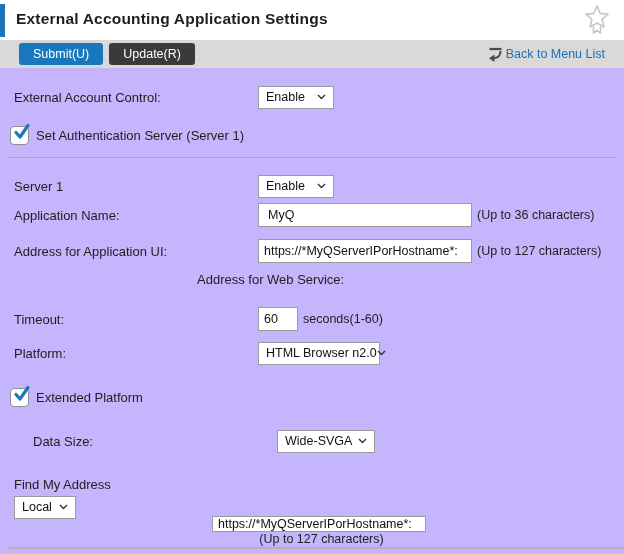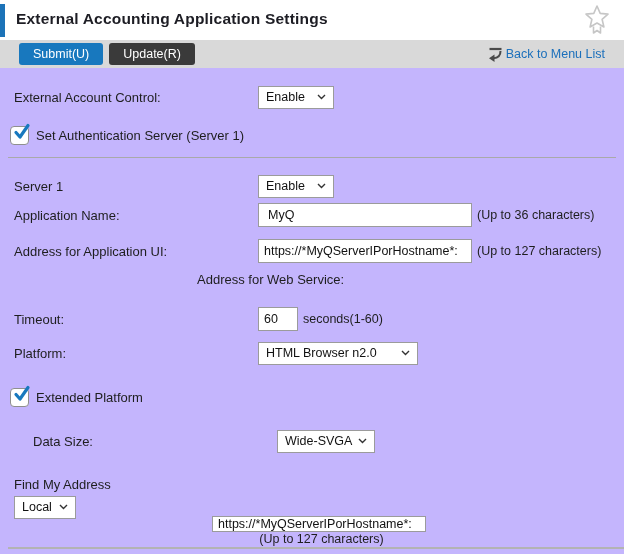--- a/index.html
+++ b/index.html
@@ -120,21 +120,21 @@
   </div>
 
   <div class="row" style="top:306px;">
     <span class="row-label">Timeout:</span>
     <input class="txt" style="width: 40px;" value="60">
     <span class="hint">seconds(1-60)</span>
   </div>
 
   <div class="row" style="top:340px;">
     <span class="row-label">Platform:</span>
-    <span class="sel" style="width:160px;">
+    <span class="sel" style="width:122px;">
       <span class="sel-text">HTML Browser n2.0</span>
       <svg width="9" height="6" viewBox="0 0 9 6">
           <polyline points="1,1 4.5,4.5 8,1" stroke="#333" stroke-width="1.4" fill="none"></polyline>
         </svg>
     </span>
   </div>
 
   <div class="chk-row" style="top:384px;">
     <span class="chk">
       <svg width="19" height="19" viewBox="0 0 19 19">

